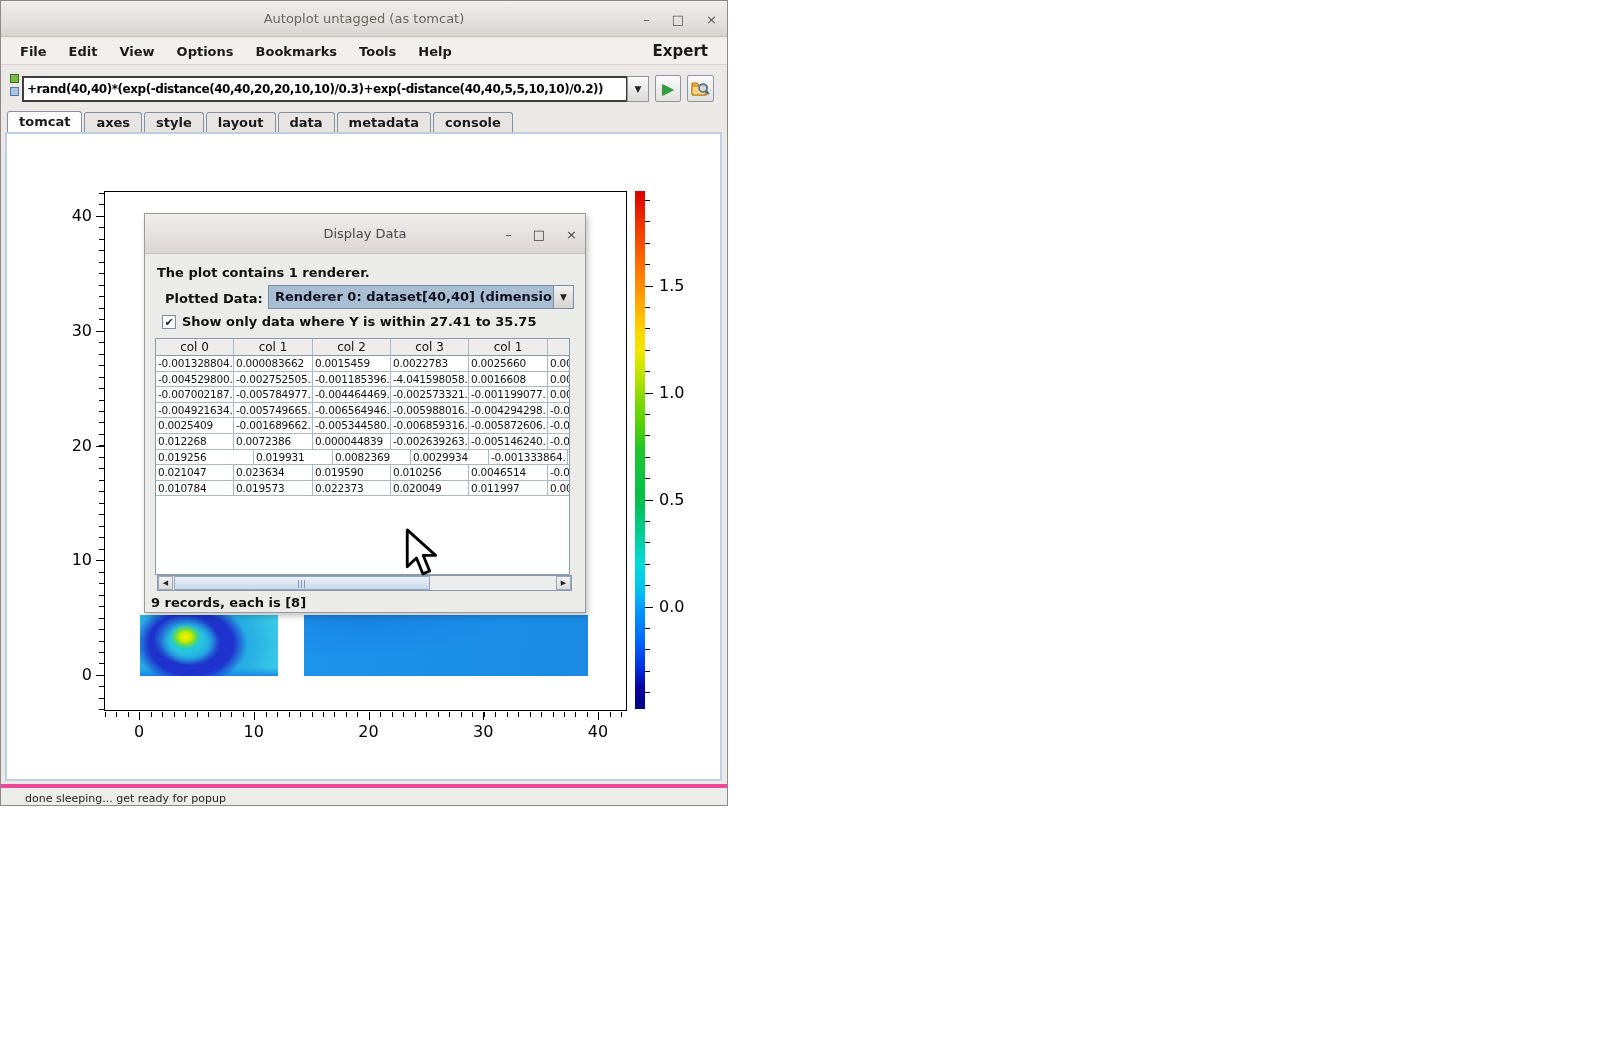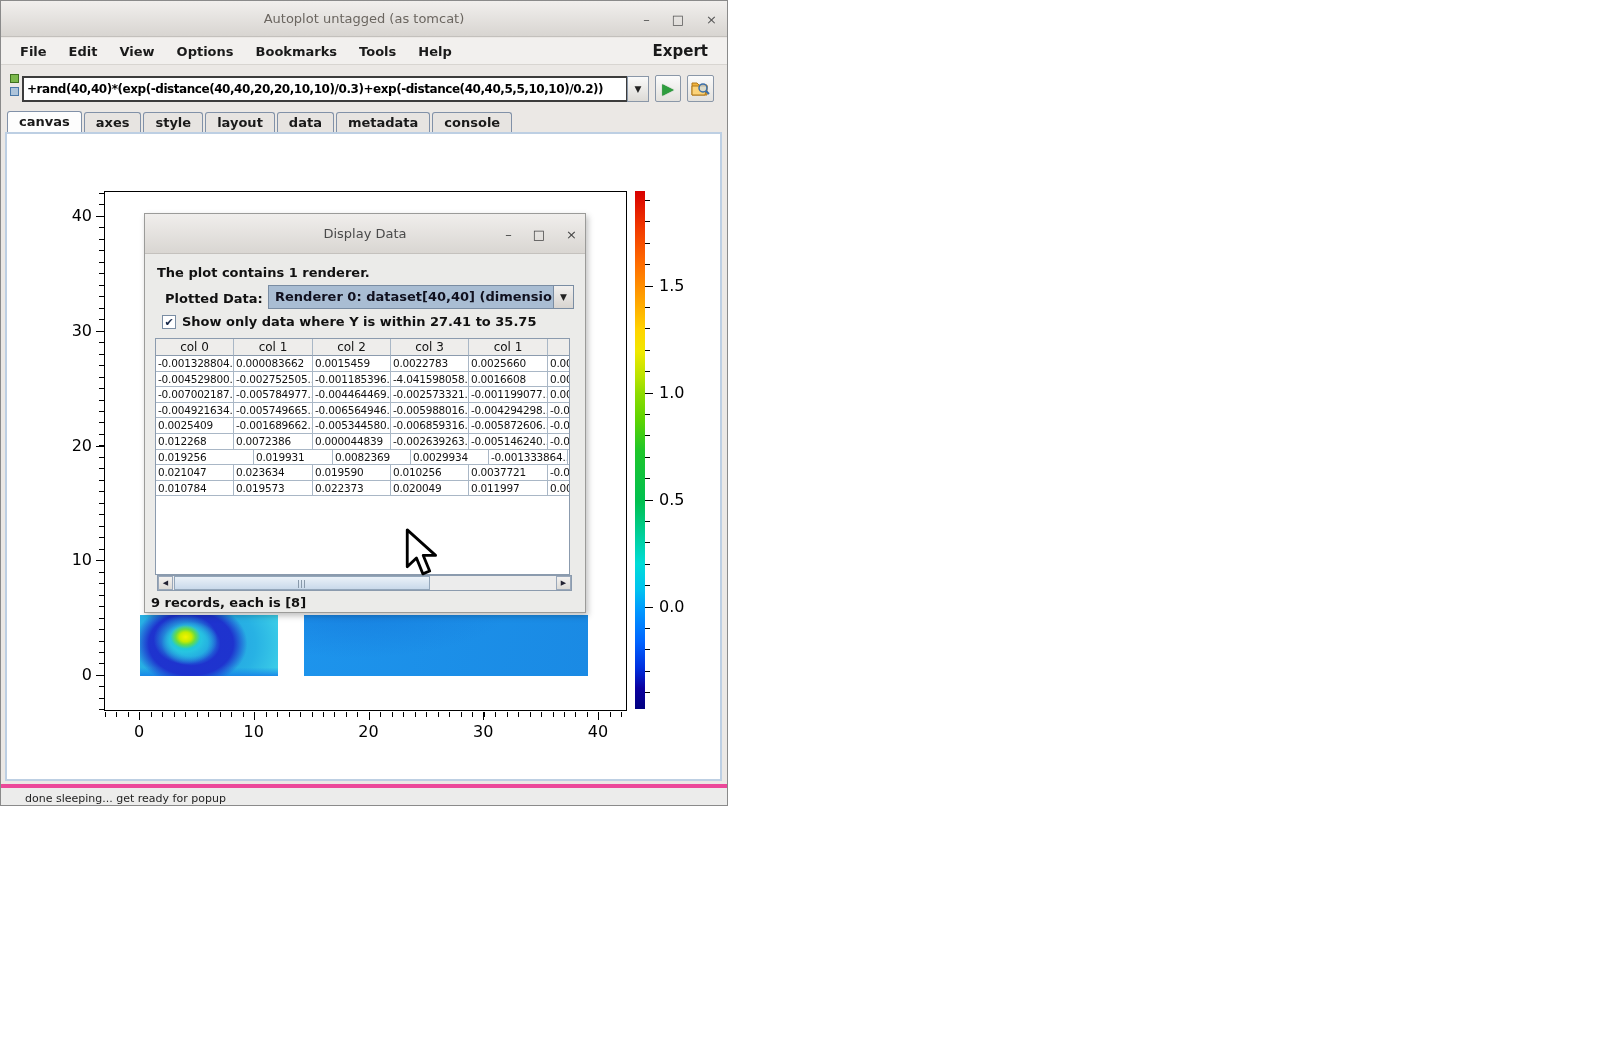--- a/index.html
+++ b/index.html
@@ -179,21 +179,21 @@
       <svg width="19" height="17" viewBox="0 0 19 17">
         <path d="M1 3 h5 l2 2 h8 v10 h-15 z" fill="#f2b33c" stroke="#b07818" stroke-width="1"></path>
         <path d="M1 6 h15 l-2 9 h-13 z" fill="#fbd37a" stroke="#b07818" stroke-width="1"></path>
         <circle cx="12" cy="8" r="4" fill="rgba(200,225,255,0.6)" stroke="#3a6ea8" stroke-width="1.5"></circle>
         <line x1="15" y1="11" x2="18" y2="14" stroke="#3a6ea8" stroke-width="2"></line>
       </svg>
     </div>
   </div>
 
   <div class="tabs" id="tabs">
-      <span class="tab active">canvas</span>
+      <span class="tab active">tomcat</span>
       <span class="tab">axes</span>
       <span class="tab">style</span>
       <span class="tab">layout</span>
       <span class="tab">data</span>
       <span class="tab">metadata</span>
       <span class="tab">console</span>
     </div>
 
   <div class="canvas-panel">
     <div id="plot-layer">
@@ -297,21 +297,21 @@
               <div class="tcell" style="width: 78px;">0.0082369</div>
               <div class="tcell" style="width: 78px;">0.0029934</div>
               <div class="tcell" style="width: 79px;">-0.001333864...</div>
               <div class="tcell" style="width: 22px;">-0.0</div>
             </div>
             <div class="trow">
               <div class="tcell" style="width: 78px;">0.021047</div>
               <div class="tcell" style="width: 79px;">0.023634</div>
               <div class="tcell" style="width: 78px;">0.019590</div>
               <div class="tcell" style="width: 78px;">0.010256</div>
-              <div class="tcell" style="width: 79px;">0.0037721</div>
+              <div class="tcell" style="width: 79px;">0.0046514</div>
               <div class="tcell" style="width: 22px;">-0.0</div>
             </div>
             <div class="trow">
               <div class="tcell" style="width: 78px;">0.010784</div>
               <div class="tcell" style="width: 79px;">0.019573</div>
               <div class="tcell" style="width: 78px;">0.022373</div>
               <div class="tcell" style="width: 78px;">0.020049</div>
               <div class="tcell" style="width: 79px;">0.011997</div>
               <div class="tcell" style="width: 22px;">0.00</div>
             </div>

